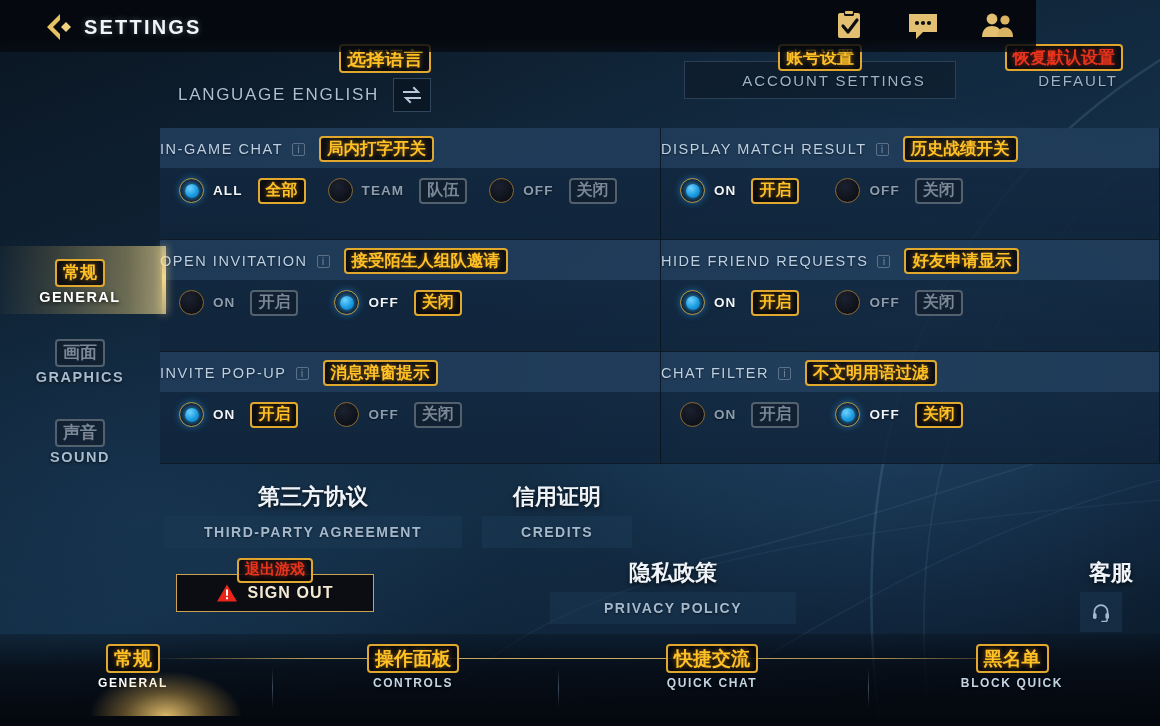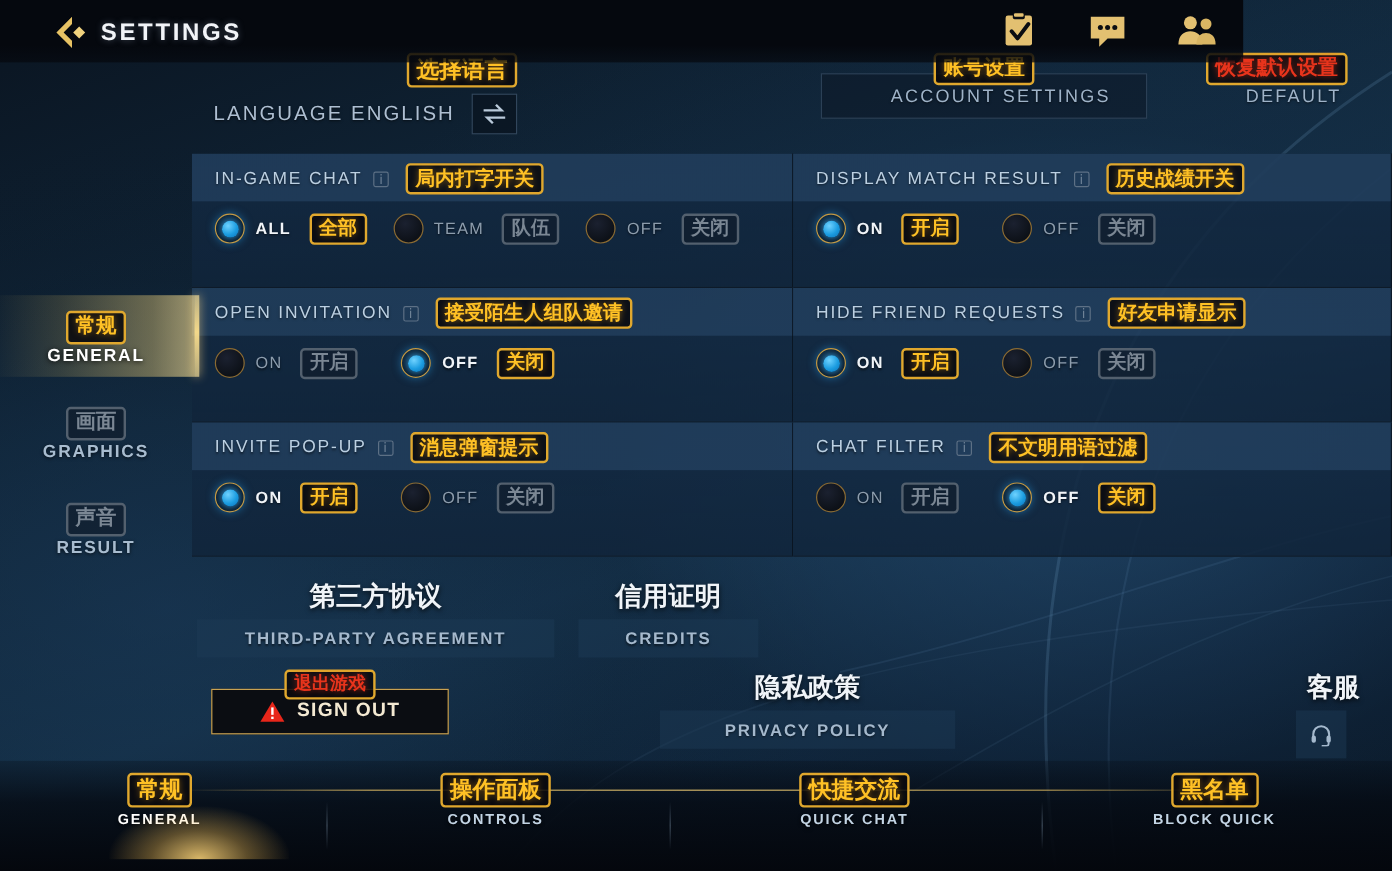--- a/index.html
+++ b/index.html
@@ -109,21 +109,21 @@
   }
   .cell {
     position: relative;
     background: linear-gradient(180deg, rgba(32,60,90,.92) 0%, rgba(32,60,90,.92) 40px, rgba(18,40,64,.88) 40px, rgba(16,36,58,.86) 100%);
     border-right: 1px solid rgba(8,16,26,.75);
     border-bottom: 1px solid rgba(8,16,26,.75);
     overflow: hidden;
   }
   .cell-head {
     position: absolute; top: 0; left: 0; right: 12px; height: 42px;
-    display: flex; align-items: center; gap: 9px; padding-left: 19px;
+    display: flex; align-items: center; gap: 9px; 
   }
   .cell-label {
     font-size: 14.5px; letter-spacing: 1.55px; color: #bcd0e2; font-weight: 500;
     text-shadow: 0 1px 2px rgba(0,0,0,.55); white-space: nowrap;
   }
   .info-glyph {
     font-size: 11px; color: #6e8296; border: 1px solid #5d7085;
     width: 13px; height: 13px; line-height: 11px; text-align: center;
     border-radius: 2px; font-family: "DejaVu Sans", sans-serif;
     display: inline-block; cursor: pointer;
@@ -148,21 +148,21 @@
   .radio.on::after {
     content: ""; width: 14px; height: 14px; border-radius: 50%;
     background: radial-gradient(circle at 36% 30%, #6fd2ff 0%, #1b9ce0 55%, #0d6fb5 100%);
     box-shadow: 0 0 6px rgba(60,180,255,.85);
   }
   .opt-en {
     font-size: 13.5px; letter-spacing: 1.1px; font-weight: bold;
     color: #f0f4f8; text-shadow: 0 1px 2px rgba(0,0,0,.6);
     white-space: nowrap;
   }
-  .opt-en.dim { color: #8d9dad; font-weight: 400; }
+  .opt-en.dim { color: #8d9dad; font-weight: 700; }
   .opt .cn-tag { font-size: 16px; margin-left: 6px; }
 
   
   .sidebar { position: absolute; left: 0; top: 242px; width: 160px; z-index: 12; }
   .side-item {
     position: relative; height: 80px;
     display: flex; flex-direction: column; align-items: center; justify-content: center;
     gap: 2px; cursor: pointer;
   }
   .side-item.active::before {
@@ -454,21 +454,21 @@
     <div class="side-item active">
       <span class="cn-tag">常规</span>
       <span class="side-en">GENERAL</span>
     </div>
     <div class="side-item">
       <span class="cn-tag dim">画面</span>
       <span class="side-en">GRAPHICS</span>
     </div>
     <div class="side-item">
       <span class="cn-tag dim">声音</span>
-      <span class="side-en">RESULT</span>
+      <span class="side-en">SOUND</span>
     </div>
   </div>
 
   <div class="links">
 
     <div class="link-group" style="left:164px; top:12px; width:298px;">
       <div class="link-cn">第三方协议</div>
       <div class="link-btn">
         <span>THIRD-PARTY AGREEMENT</span>
       </div>

